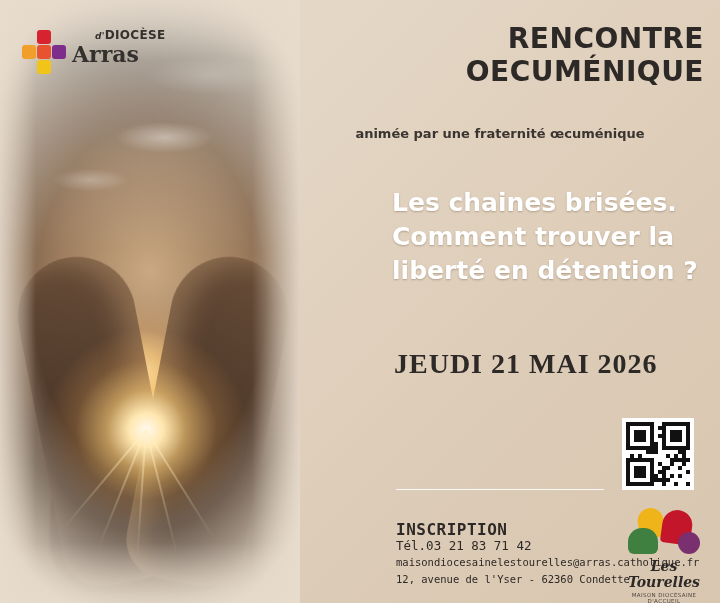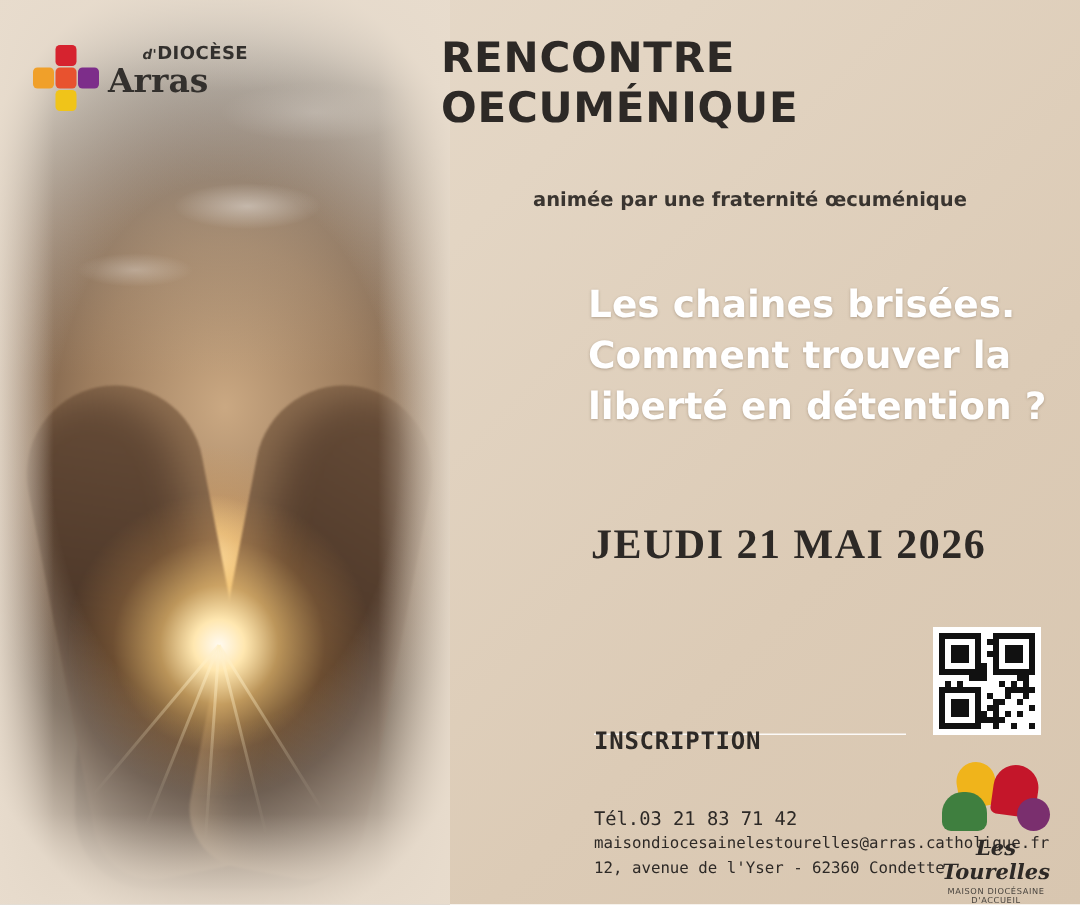--- a/index.html
+++ b/index.html
@@ -117,21 +117,21 @@
   .logo-txt .l2 {
     font-size: 22px; font-weight: 700; line-height: 22px; margin-top: 1px;
     font-family: "DejaVu Serif", serif;
   }
 
   
   .content { position: absolute; left: 300px; top: 0; width: 420px; height: 603px; }
 
   .title {
     position: absolute; left: -6px; top: 22px; width: 410px;
-    text-align: left;
+    text-align: right;
     font-family: "DejaVu Sans", sans-serif;
     font-weight: 700;
     font-size: 28px;
     letter-spacing: 0.5px;
     color: #2d2926;
   }
   .subtitle {
     position: absolute; left: -6px; top: 70px; width: 410px;
     text-align: center;
     font-family: "DejaVu Sans", sans-serif;
@@ -176,21 +176,21 @@
     color: #3a3530;
     font-family: "DejaVu Sans Mono", monospace;
   }
   .divider {
     position: absolute; left: 96px; top: 489px;
     width: 208px; height: 1px;
     background: #ffffff;
     opacity: 0.9;
   }
   .inscription-title {
-    position: absolute; left: 96px; top: 484px;
+    position: absolute; left: 96px; top: 520px;
     font-size: 16px;
     font-weight: 700;
     letter-spacing: 0.5px;
     color: #2d2926;
     font-family: "DejaVu Sans Mono", monospace;
   }
   .phone {
     position: absolute; left: 96px; top: 538px;
     font-size: 12.5px;
     color: #2d2926;

